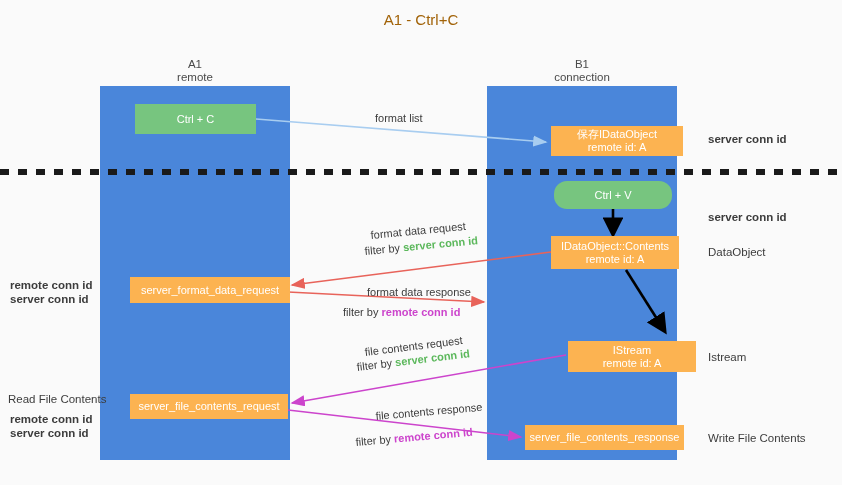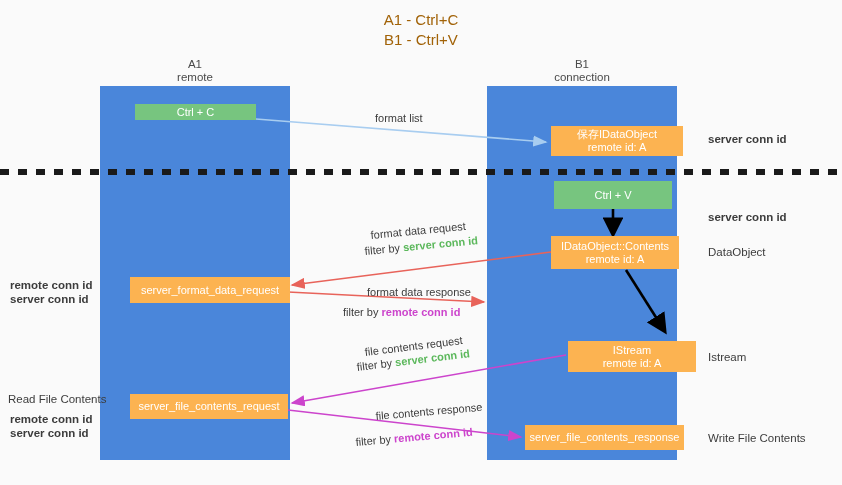--- a/index.html
+++ b/index.html
@@ -49,21 +49,20 @@
 
   .side{position:absolute;font-size:11.5px;line-height:15px;color:#3c3c3c;white-space:nowrap;}
 </style>
 </head>
 <body>
 
 <div id="stage">
 
   <div class="title">
     <div>A1 - Ctrl+C</div>
-    <div>B1 - Ctrl+V</div>
   </div>
 
   <div class="col-head" style="left:100px;top:58px;">
     <div>A1</div>
     <div>remote</div>
   </div>
   <div class="col-head" style="left:487px;top:58px;">
     <div>B1</div>
     <div>connection</div>
   </div>
@@ -97,30 +96,30 @@
 
     <line x1="551" y1="252" x2="292" y2="285" stroke="#e8635a" stroke-width="1.6" marker-end="url(#ah-red)"></line>
 
     <line x1="288" y1="292" x2="484" y2="302" stroke="#e8635a" stroke-width="1.6" marker-end="url(#ah-red)"></line>
 
     <line x1="566" y1="355" x2="292" y2="403" stroke="#cc44cc" stroke-width="1.6" marker-end="url(#ah-purple)"></line>
 
     <line x1="288" y1="410" x2="521" y2="437" stroke="#cc44cc" stroke-width="1.6" marker-end="url(#ah-purple)"></line>
   </svg>
 
-  <div class="node green" style="left:135px;top:104px;width:121px;height:16px;align-items:center;">
+  <div class="node green" style="left:135px;top:104px;width:121px;height:30px;align-items:center;">
     <span>Ctrl + C</span>
   </div>
 
   <div class="node orange" style="left:551px;top:126px;width:132px;height:30px;">
     <span>保存IDataObject</span>
     <span class="l2">remote id: A</span>
   </div>
 
-  <div class="node green" style="left:554px;top:181px;width:118px;height:28px;">
+  <div class="node green" style="left:554px;top:181px;width:118px;height:28px;border-radius:13px;">
     <span>Ctrl + V</span>
   </div>
 
   <div class="node orange" style="left:551px;top:236px;width:128px;height:33px;">
     <span>IDataObject::Contents</span>
     <span class="l2">remote id: A</span>
   </div>
 
   <div class="node orange" style="left:130px;top:277px;width:160px;height:26px;">
     <span>server_format_data_request</span>

